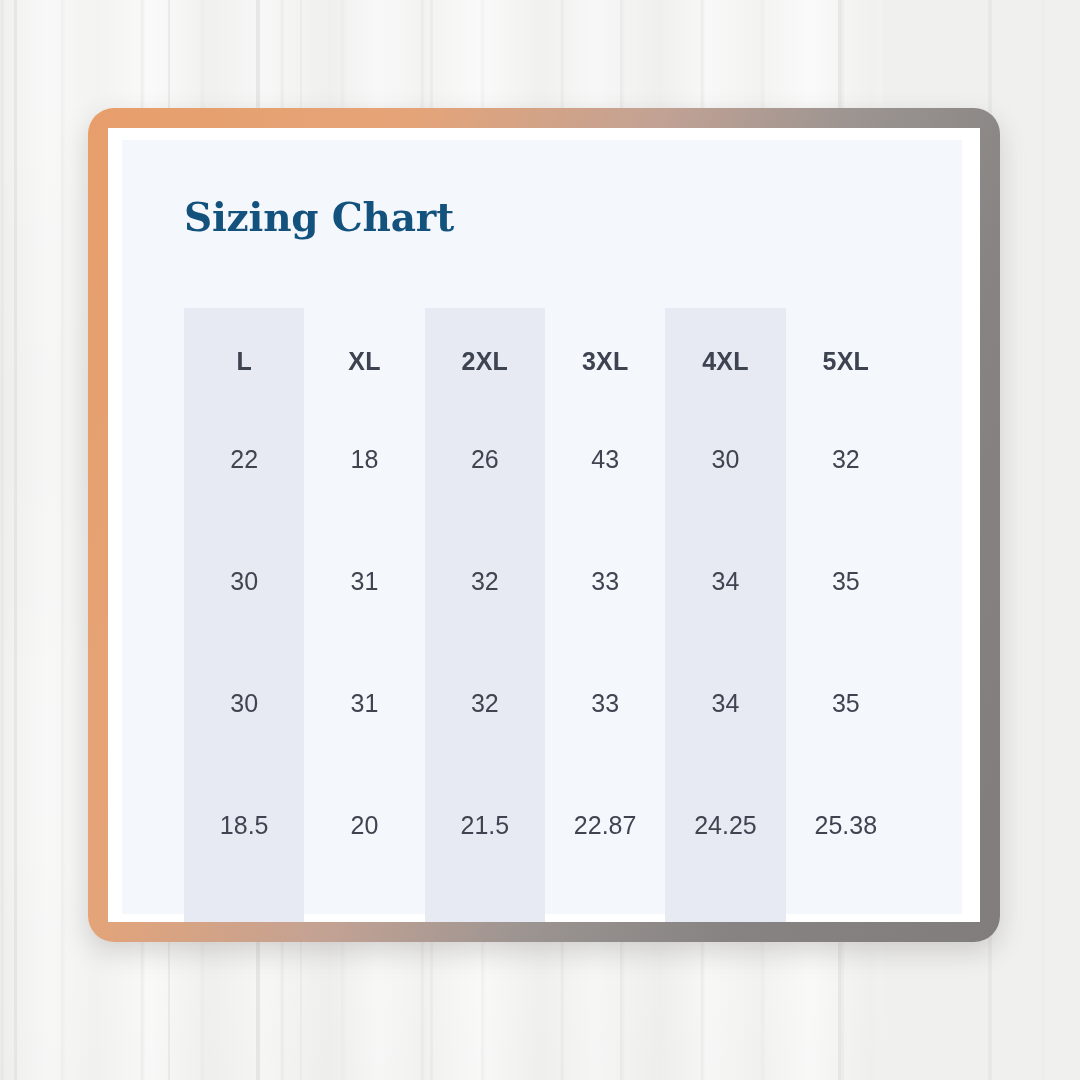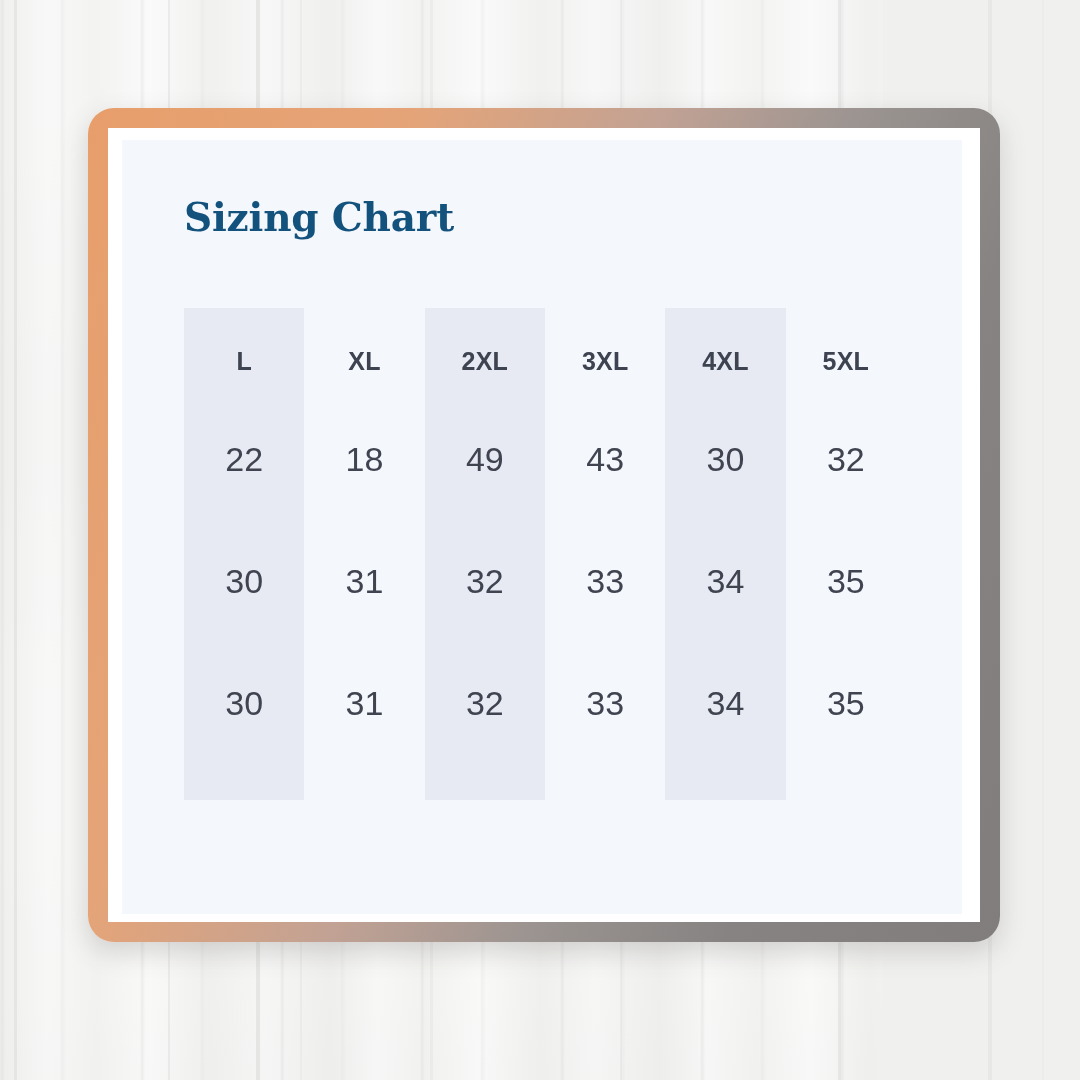--- a/index.html
+++ b/index.html
@@ -121,21 +121,21 @@
     height: 74px;
     font-size: 25px;
     font-weight: 700;
     letter-spacing: 0.2px;
     vertical-align: middle;
     padding-top: 16px;
   }
 
   table.size-table td {
     height: 122px;
-    font-size: 34px;
+    font-size: 25px;
     font-weight: 400;
     vertical-align: middle;
     color: #3f4450;
   }
 
   table.size-table tbody tr:last-child td {
     padding-bottom: 36px;
   }
 
   
@@ -185,41 +185,49 @@
                 <th class="shaded">2XL</th>
                 <th class="plain">3XL</th>
                 <th class="shaded">4XL</th>
                 <th class="plain">5XL</th>
               </tr>
             </thead>
             <tbody>
               <tr>
                 <td class="shaded">22</td>
                 <td class="plain">18</td>
-                <td class="shaded">49</td>
+                <td class="shaded">26</td>
                 <td class="plain">43</td>
                 <td class="shaded">30</td>
                 <td class="plain">32</td>
               </tr>
               <tr>
                 <td class="shaded">30</td>
                 <td class="plain">31</td>
                 <td class="shaded">32</td>
                 <td class="plain">33</td>
                 <td class="shaded">34</td>
                 <td class="plain">35</td>
               </tr>
               <tr>
                 <td class="shaded">30</td>
                 <td class="plain">31</td>
                 <td class="shaded">32</td>
                 <td class="plain">33</td>
                 <td class="shaded">34</td>
                 <td class="plain">35</td>
               </tr>
+              <tr>
+                <td class="shaded">18.5</td>
+                <td class="plain">20</td>
+                <td class="shaded">21.5</td>
+                <td class="plain">22.87</td>
+                <td class="shaded">24.25</td>
+                <td class="plain">25.38</td>
+              </tr>
             </tbody>
           </table>
         </div>
 
       </div>
     </div>
   </div>
 </div>
 
 </body></html>

